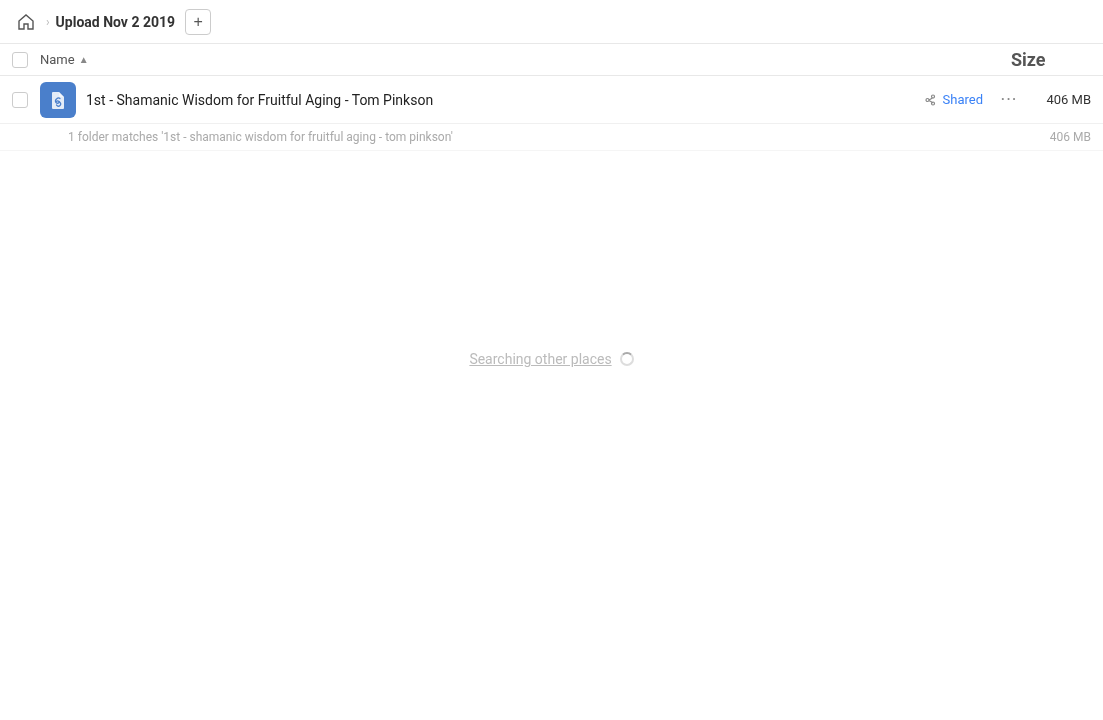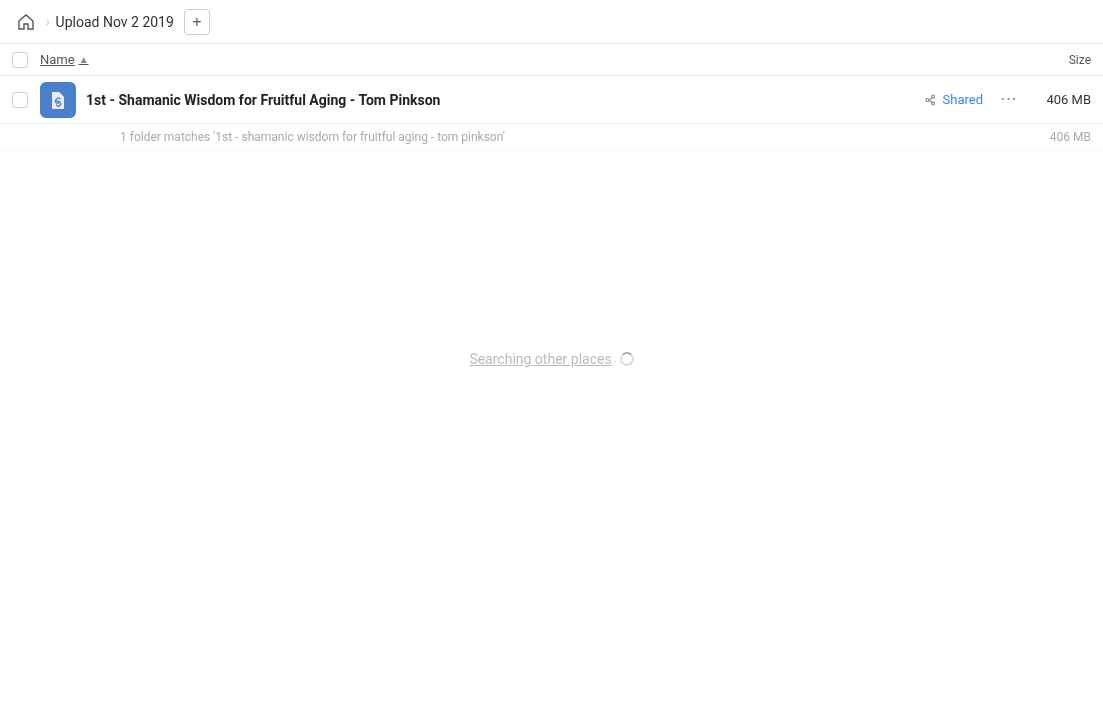--- a/index.html
+++ b/index.html
@@ -37,21 +37,21 @@
       color: #555;
     }
     .breadcrumb-sep {
       color: #bbb;
       font-size: 12px;
       padding: 0 2px;
     }
     .breadcrumb-text {
       font-size: 14px;
       color: #333;
-      font-weight: 400;
+      font-weight: 700;
     }
     .add-btn {
       width: 26px;
       height: 26px;
       border: 1.5px solid #ccc;
       border-radius: 4px;
       background: #fff;
       display: flex;
       align-items: center;
       justify-content: center;
@@ -76,31 +76,31 @@
       align-items: center;
     }
     .col-name {
       flex: 1;
       font-size: 13px;
       color: #555;
       display: flex;
       align-items: center;
       gap: 4px;
       cursor: pointer;
-      text-decoration: underline;
     }
     .col-name .sort-arrow {
       font-size: 10px;
       color: #888;
     }
     .col-size {
-      font-size: 12px;
+      font-size: 18px;
       color: #555;
       width: 80px;
-      text-align: right;
+      text-align: left;
+      font-weight: bold;
     }
 
     
     .file-row {
       display: flex;
       align-items: center;
       padding: 0 12px;
       height: 48px;
       border-bottom: 1px solid #f0f0f0;
       background: #fff;
@@ -119,21 +119,21 @@
       display: flex;
       align-items: center;
       justify-content: center;
       margin-right: 10px;
       flex-shrink: 0;
     }
     .file-name {
       flex: 1;
       font-size: 14px;
       color: #222;
-      font-weight: 700;
+      font-weight: 400;
       white-space: nowrap;
       overflow: hidden;
       text-overflow: ellipsis;
     }
     .shared-badge {
       display: flex;
       align-items: center;
       gap: 5px;
       color: #3b82f6;
       font-size: 13px;
@@ -155,21 +155,21 @@
       font-size: 13px;
       color: #333;
       width: 60px;
       text-align: right;
     }
 
     
     .sub-info-row {
       display: flex;
       align-items: center;
-      padding: 6px 12px 6px 120px;
+      padding: 6px 12px 6px 68px;
       border-bottom: 1px solid #f5f5f5;
     }
     .sub-info-text {
       font-size: 12px;
       color: #aaa;
       flex: 1;
     }
     .sub-info-size {
       font-size: 12px;
       color: #aaa;

